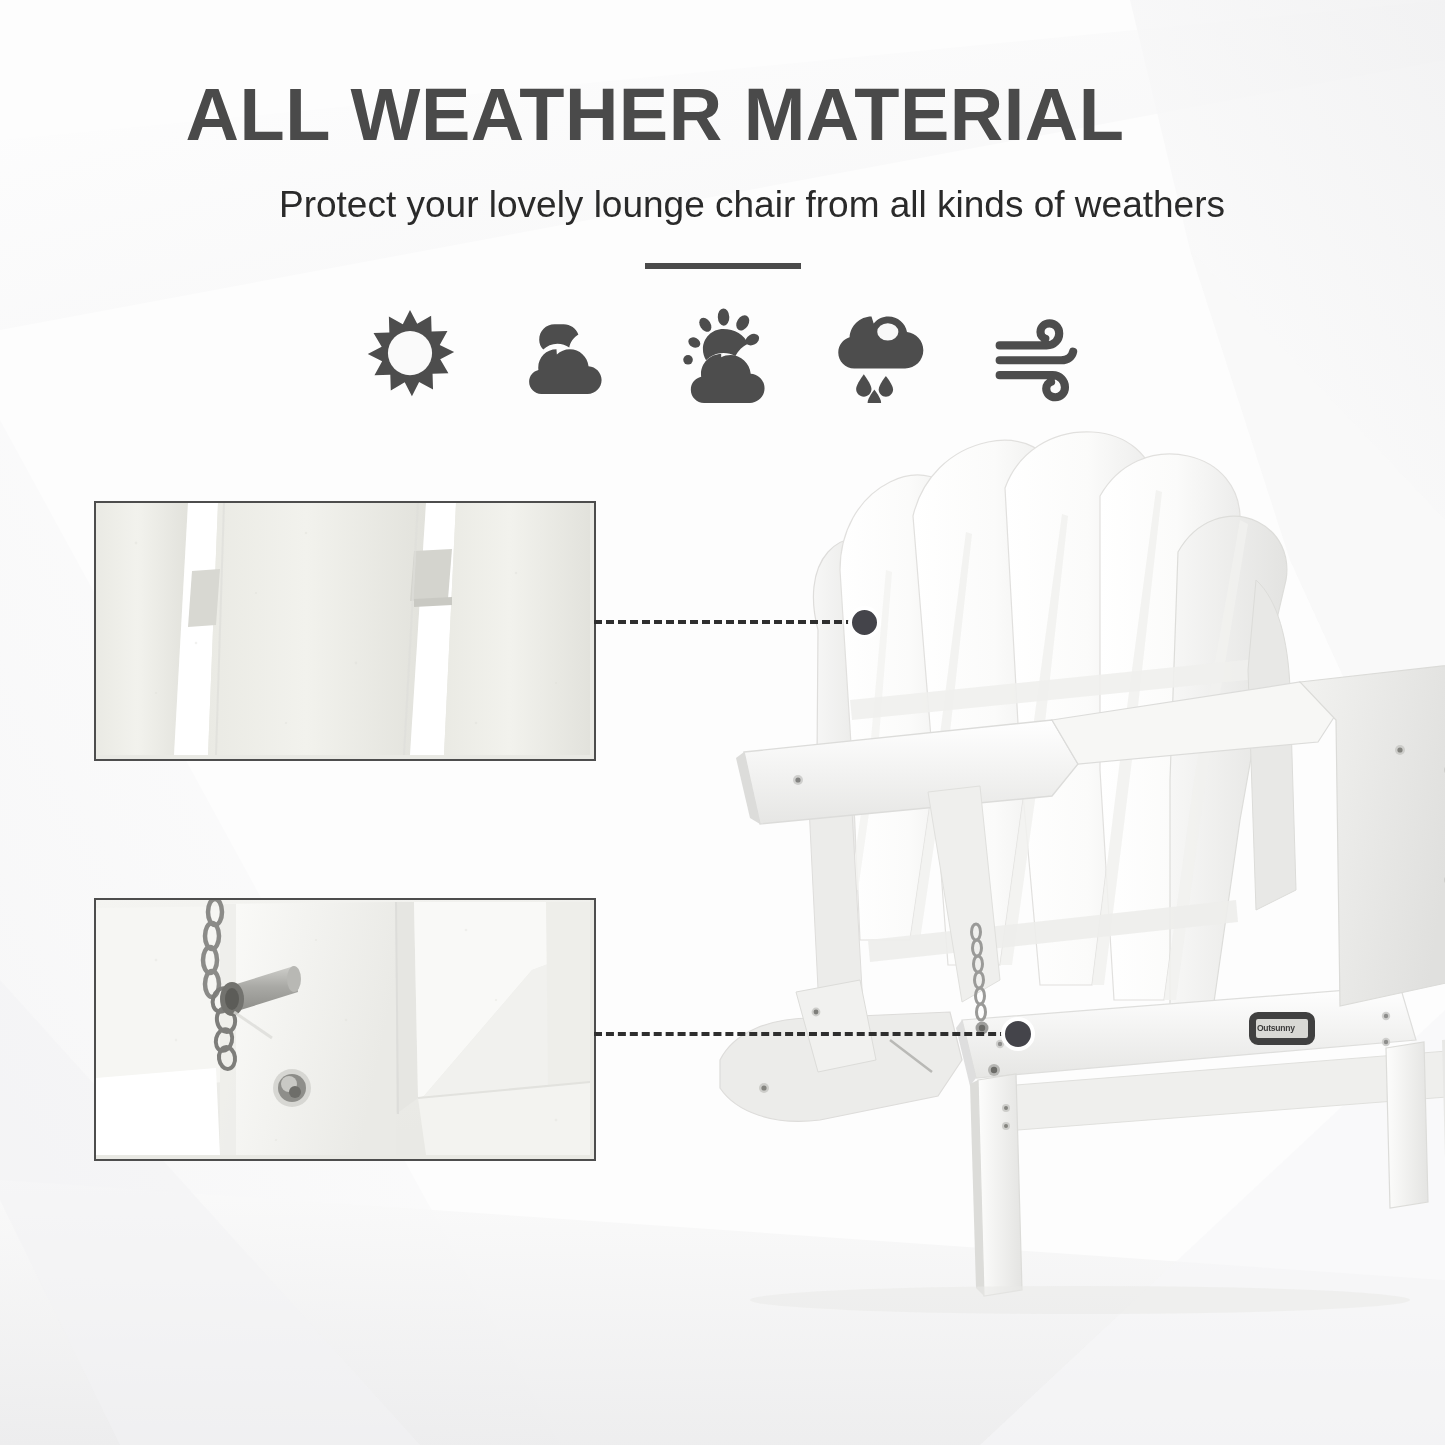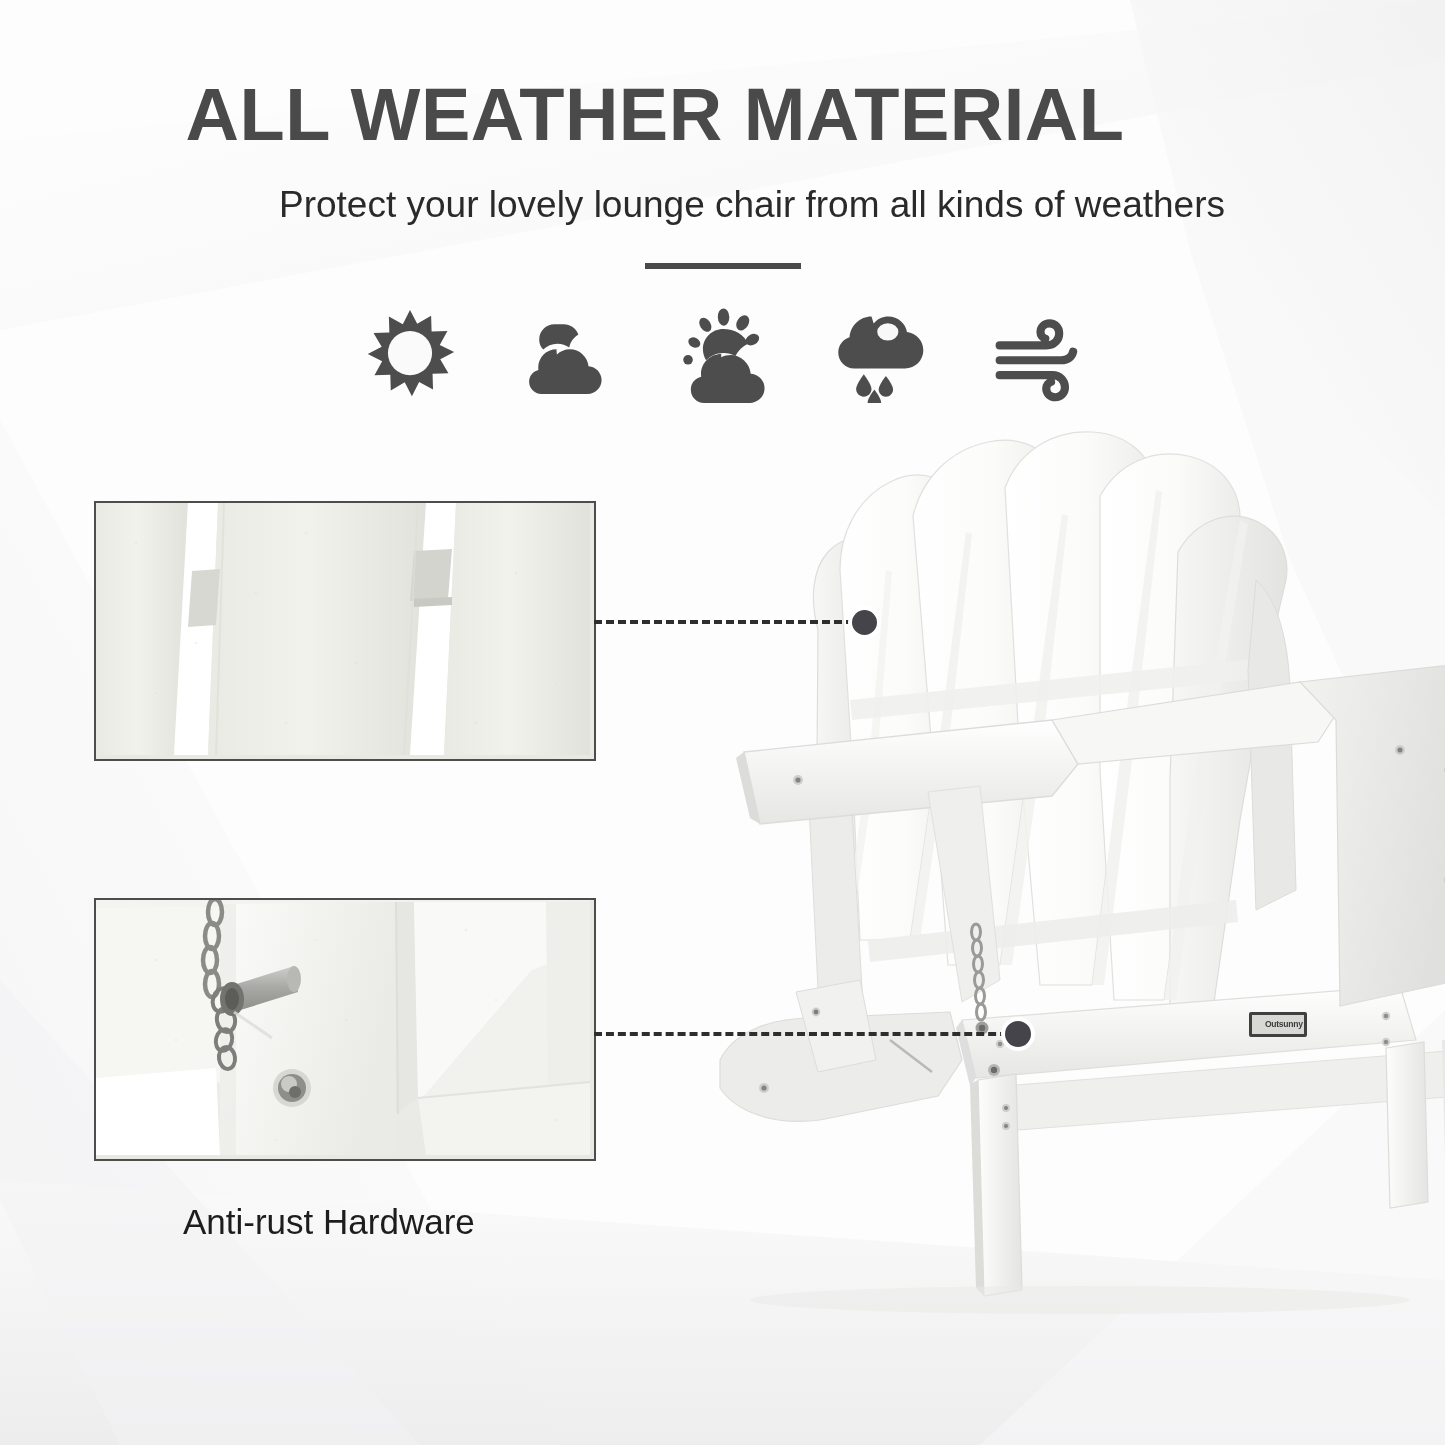--- a/index.html
+++ b/index.html
@@ -68,22 +68,22 @@
   }
   #dot-1{left:848px;top:606px;width:33px;height:33px;}
   #dot-2{left:1001px;top:1017px;width:34px;height:34px;}
 
   
   .chair-wrap{position:absolute;left:700px;top:420px;width:760px;height:900px;}
   .chair-wrap svg{display:block;}
 
   .brand-tag{
     position:absolute;left:1249px;top:1012px;width:52px;height:19px;
-    background:#d8d8d4;border:3px solid #404040;border-radius:2px;
-    display:flex;align-items:center;justify-content:flex-end;
+    background:#d8d8d4;border:7px solid #404040;border-radius:9px;
+    display:flex;align-items:center;justify-content:flex-start;
     overflow:hidden;
   }
   .brand-tag span{
     font-size:9px;font-weight:bold;color:#3b3b3b;
     letter-spacing:-0.3px;line-height:1;
     transform:scaleX(0.95);
   }
 </style>
 </head>
 <body>
@@ -450,21 +450,20 @@
           <circle cx="220" cy="40" r="1.2"></circle>
         <circle cx="250" cy="120" r="1.3"></circle>
           <circle cx="400" cy="100" r="1.2"></circle>
         <circle cx="460" cy="220" r="1.3"></circle>
           <circle cx="180" cy="240" r="1.2"></circle>
         <circle cx="80" cy="140" r="1.2"></circle>
           <circle cx="370" cy="30" r="1.3"></circle>
       </g>
     </svg>
   </div>
-  <div class="detail-label" id="label-hw">Anti-rust Hardware</div>
 
   <div class="dash-line" id="dash-1"></div>
   <div class="dot" id="dot-1"></div>
 
   <div class="dash-line" id="dash-2"></div>
   <div class="dot" id="dot-2"></div>
 
 </div>
 
 </body></html>

